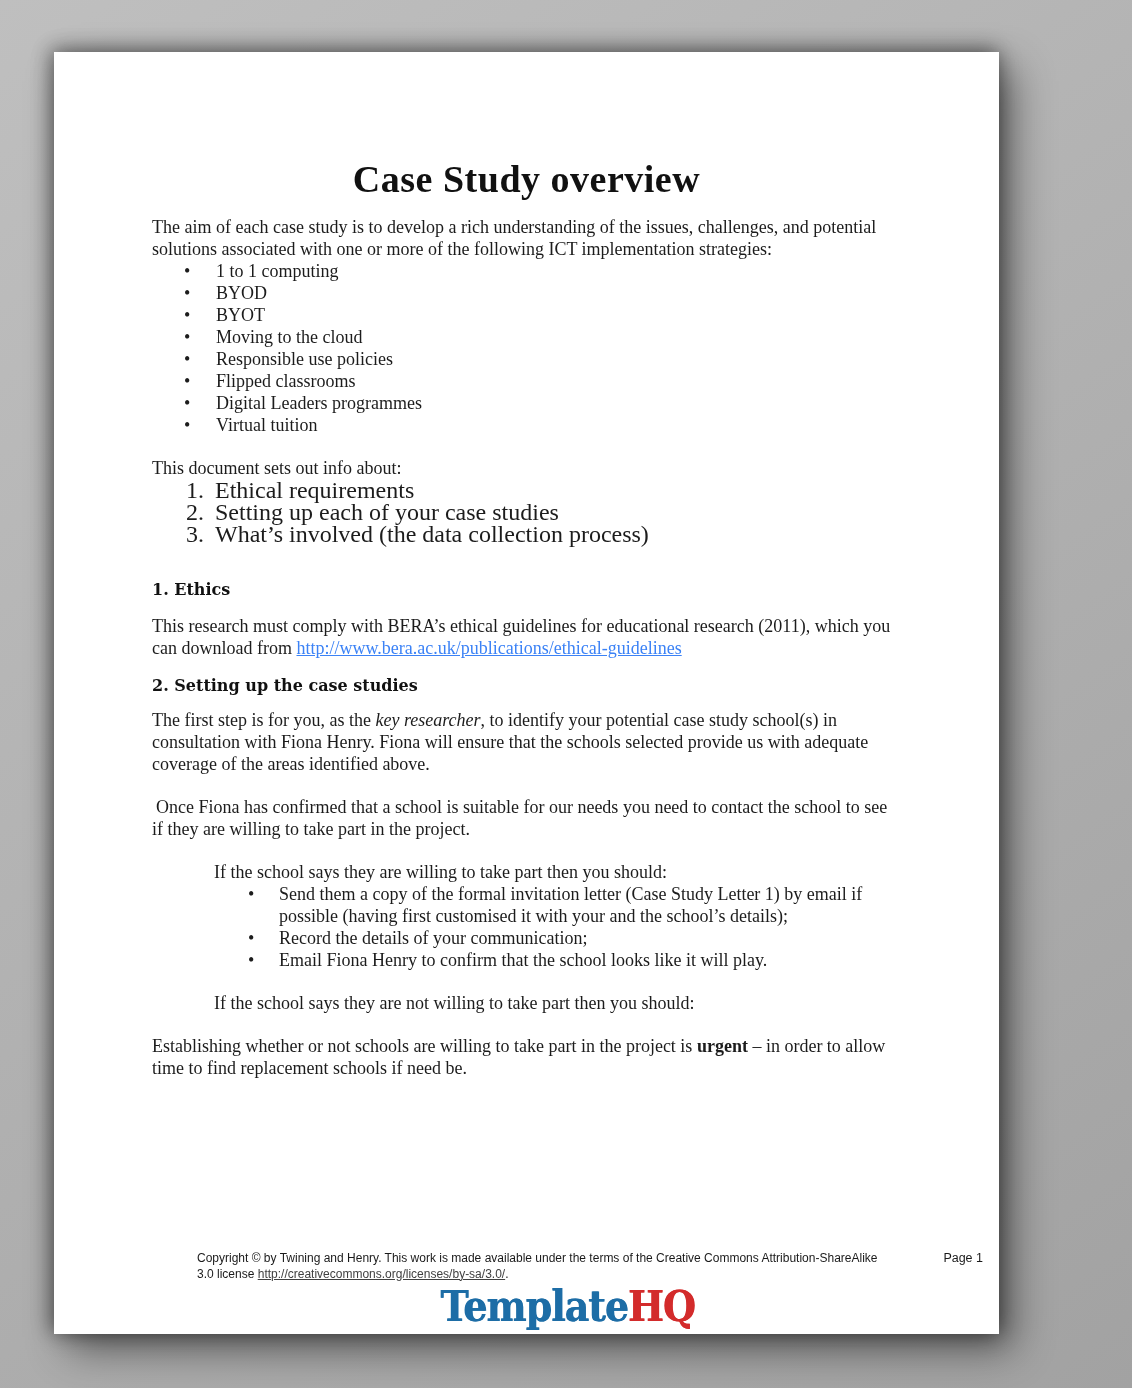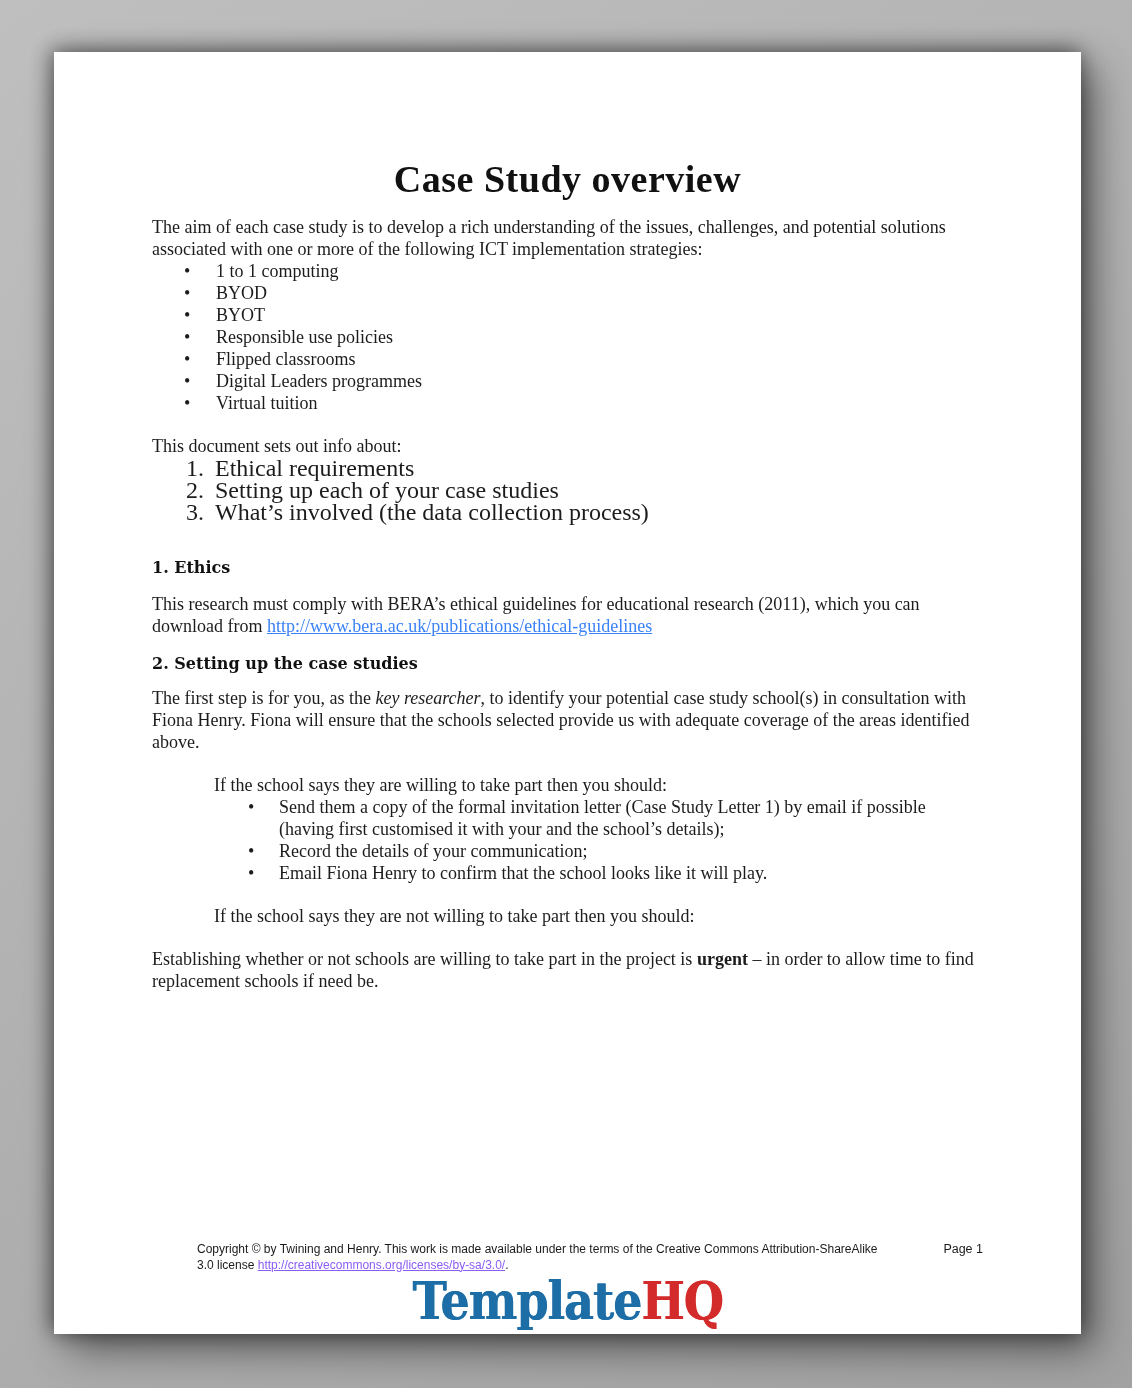--- a/index.html
+++ b/index.html
@@ -6,21 +6,21 @@
   body {
     width: 1132px; height: 1388px;
     background: linear-gradient(145deg, #bfbfbf 0%, #b2b2b2 45%, #a2a2a2 100%);
     position: relative;
     font-family: "Liberation Serif", serif;
     overflow: hidden;
   }
   .page {
     position: absolute;
     left: 54px; top: 52px;
-    width: 1027px; height: 1282px;
+    width: 945px; height: 1282px;
     background: #ffffff;
     box-shadow: 0 0 20px rgba(0,0,0,0.38), 14px 16px 38px rgba(0,0,0,0.45), -4px -4px 18px rgba(0,0,0,0.22);
     box-sizing: border-box;
     padding: 104px 98px 0 98px;
     color: #1c1c1c;
   }
   .doc-title {
     font: bold 38px/46px "Liberation Serif", serif;
     text-align: center;
     color: #111111;
@@ -62,53 +62,54 @@
 
   .footer { position: absolute; left: 0; bottom: 3px; width: 1027px; }
   .copyright {
     margin-left: 143px;
     width: 760px;
     font-family: "Liberation Sans", sans-serif;
     font-size: 12px;
     line-height: 15.5px;
     color: #1a1a1a;
   }
-  a.footer-link { color: #8b5cf6; text-decoration: underline; cursor: pointer; }
+  a.footer-link { color: #404040; text-decoration: underline; cursor: pointer; }
   .page-number {
     position: absolute;
     top: 0; right: 98px;
     font-family: "Liberation Sans", sans-serif;
     font-size: 12.5px;
     color: #1a1a1a;
   }
   .logo {
     text-align: center;
     margin-top: 4px;
     font-family: "DejaVu Serif", serif;
     font-weight: bold;
-    font-size: 46px;
+    font-size: 38px;
     letter-spacing: -1px;
   }
   .logo-inner { display: inline-block; transform: scaleY(1.12); transform-origin: bottom; }
   .logo-blue { color: #1d6da6; text-shadow: 0.6px 0 0 #1d6da6; }
   .logo-red  { color: #d32b2b; text-shadow: 0.6px 0 0 #d32b2b; }
 </style>
 </head>
 <body>
 
 <div class="page">
 
   <h1 class="doc-title">Case Study overview</h1>
 
   <p class="body-text">The aim of each case study is to develop a rich understanding of the issues, challenges, and potential solutions associated with one or more of the following ICT implementation strategies:</p>
 
   <ul class="doc-list lvl1">
     <li>1 to 1 computing</li>
     <li>BYOD</li>
     <li>BYOT</li>
+    <li>Moving to the cloud</li>
     <li>Responsible use policies</li>
     <li>Flipped classrooms</li>
     <li>Digital Leaders programmes</li>
     <li>Virtual tuition</li>
   </ul>
 
   <p class="body-text gap-above">This document sets out info about:</p>
 
   <ol class="doc-list numbered">
     <li>Ethical requirements</li>
@@ -117,20 +118,21 @@
   </ol>
 
   <h2 class="section-heading" id="heading-ethics">1. Ethics</h2>
 
   <p class="body-text"><span>This research must comply with BERA’s ethical guidelines for educational research (2011), which you can download from </span><a class="doc-link" href="#">http://www.bera.ac.uk/publications/ethical-guidelines</a></p>
 
   <h2 class="section-heading" id="heading-setup">2. Setting up the case studies</h2>
 
   <p class="body-text"><span>The first step is for you, as the </span><em class="key-phrase">key researcher</em><span>, to identify your potential case study school(s) in consultation with Fiona Henry. Fiona will ensure that the schools selected provide us with adequate coverage of the areas identified above.</span></p>
 
+  <p class="body-text gap-above lead-space">Once Fiona has confirmed that a school is suitable for our needs you need to contact the school to see if they are willing to take part in the project.</p>
 
 
   <p class="body-text gap-above indent1">If the school says they are willing to take part then you should:</p>
 
   <ul class="doc-list lvl2">
     <li>Send them a copy of the formal invitation letter (Case Study Letter 1) by email if possible (having first customised it with your and the school’s details);</li>
     <li>Record the details of your communication;</li>
     <li>Email Fiona Henry to confirm that the school looks like it will play.</li>
   </ul>
 

